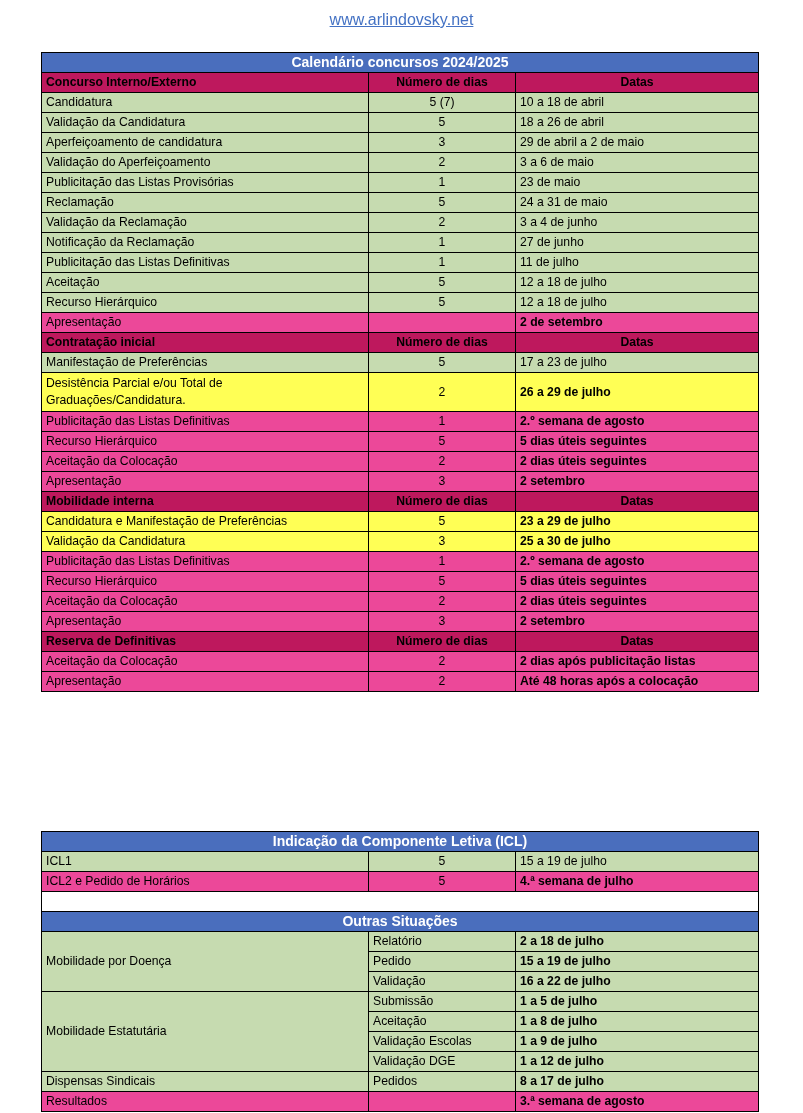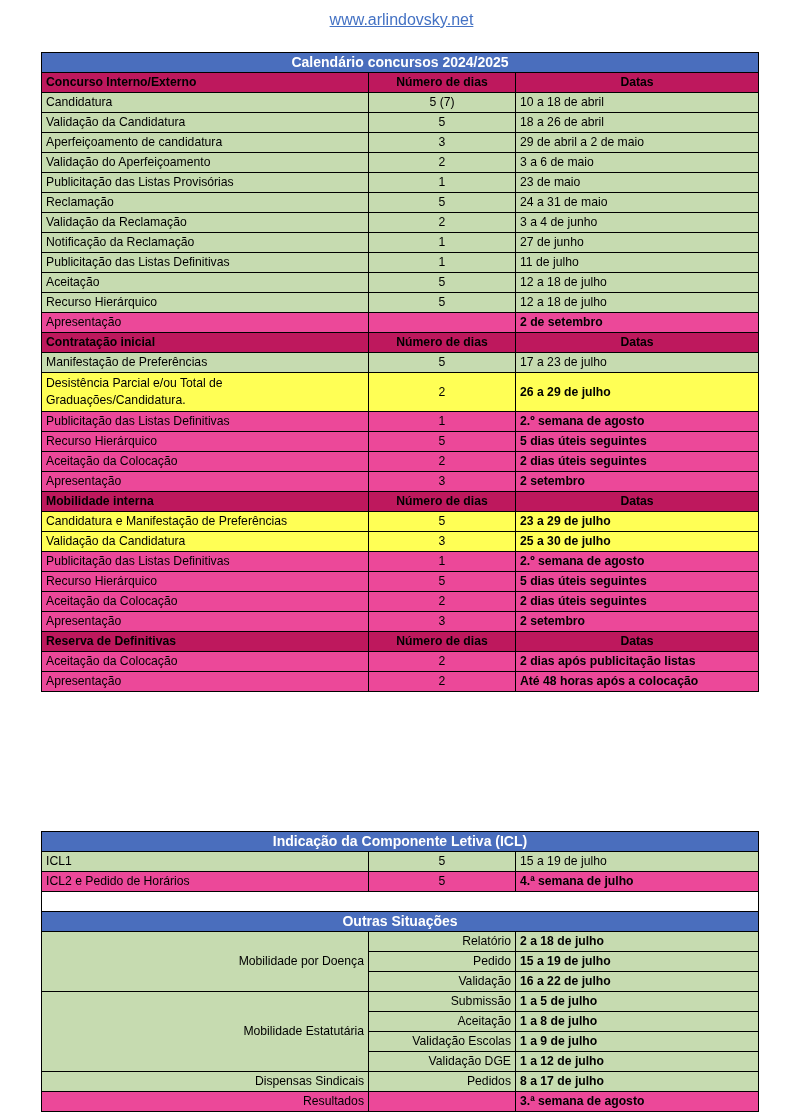--- a/index.html
+++ b/index.html
@@ -12,21 +12,21 @@
   col.c1 { width: 327px; } col.c2 { width: 147px; } col.c3 { width: 243px; }
   .title td { background: #4a6ebd; color: #fff; text-align: center; font-weight: bold; font-size: 14px; height: 19px; }
   .title.tall td { height: 28px; }
   .hdr td { background: #be185d; font-weight: bold; }
   .hdr td.c { text-align: center; margin-left: 16px; }
   .green td { background: #c6dbb0; }
   .yellow td { background: #ffff55; }
   .white td { background: #ec4899; }
   td.num { text-align: center; }
   td.b { font-weight: bold; }
-  td.ctr { text-align: right; }
+  td.ctr { text-align: left; }
   .yellow.two td { height: 38px; white-space: normal; }
   .blank td { height: 19px; background: #fff; }
 </style>
 </head>
 <body>
 
 <a class="link">www.arlindovsky.net</a>
 
 <table id="t1">
   <colgroup>

